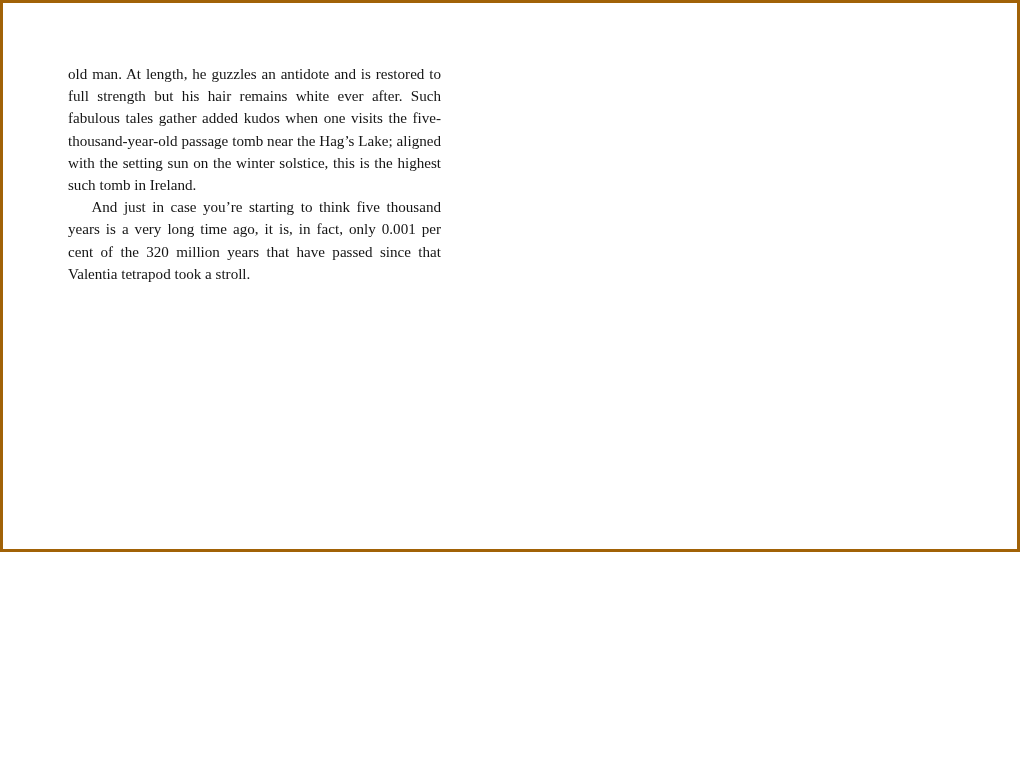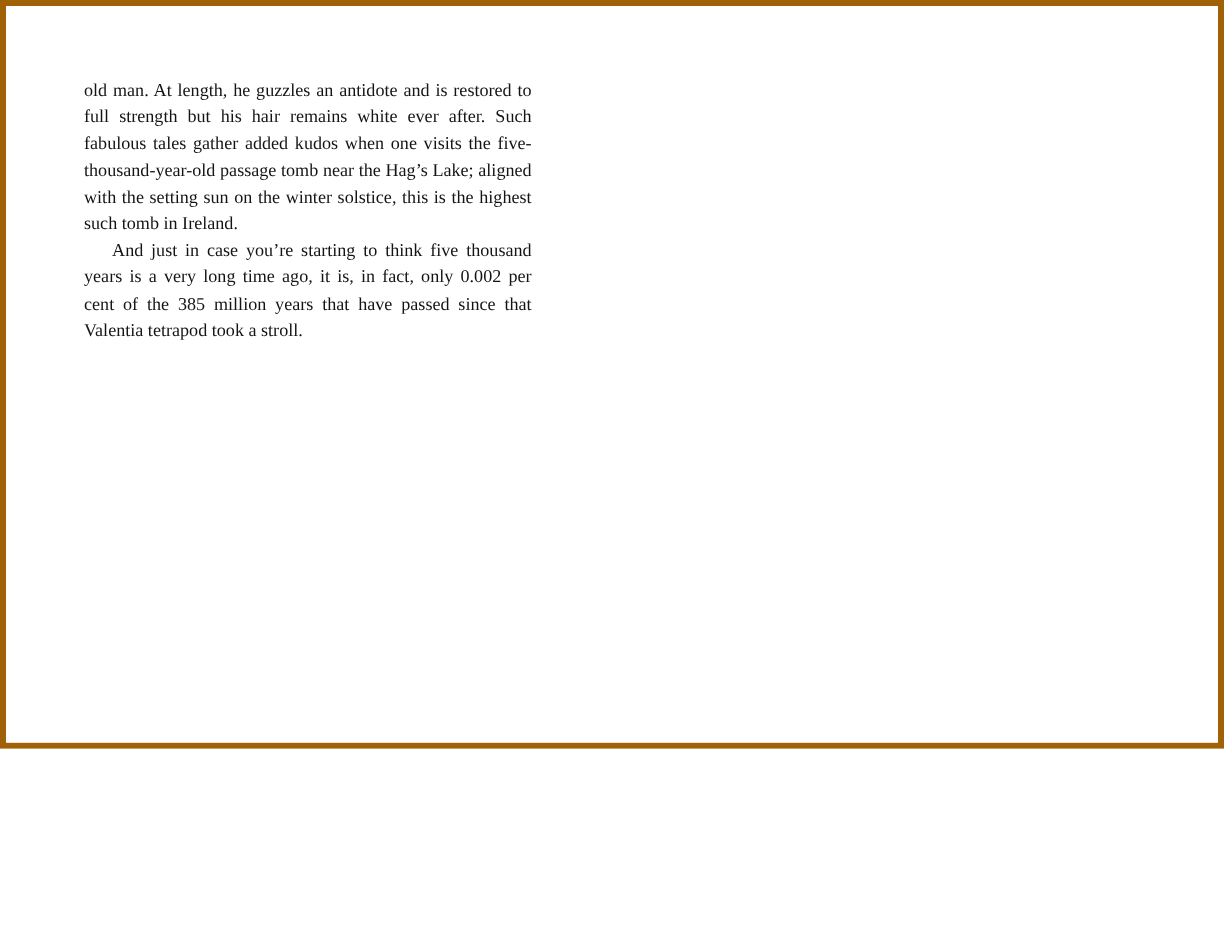--- a/index.html
+++ b/index.html
@@ -8,24 +8,24 @@
     background: #ffffff;
   }
   body {
     font-family: "Liberation Serif", "DejaVu Serif", serif;
     color: #111111;
   }
 
   .spread {
     position: relative;
     width: 1020px;
-    height: 624px;
+    height: 552px;
     background: #ffffff;
     box-sizing: border-box;
-    border: 5px solid #a16207;
+    border: 3px solid #a16207;
     overflow: hidden;
   }
 
   
   .page {
     position: absolute;
     top: 0;
     height: 783px;
     box-sizing: border-box;
   }
@@ -79,21 +79,21 @@
 </style>
 </head>
 <body>
 
 <div class="spread">
 
   <div class="page page-left">
 
     <div class="column column-left">
       <p>old man. At length, he guzzles an antidote and is restored to full strength but his hair remains white ever after. Such fabulous tales gather added kudos when one visits the five-thousand-year-old passage tomb near the Hag’s Lake; aligned with the setting sun on the winter solstice, this is the highest such tomb in Ireland.</p>
-      <p>And just in case you’re starting to think five thousand years is a very long time ago, it is, in fact, only 0.002 per cent of the 385 million years that have passed since that Valentia tetrapod took a stroll.</p>
+      <p>And just in case you’re starting to think five thousand years is a very long time ago, it is, in fact, only 0.001 per cent of the 320 million years that have passed since that Valentia tetrapod took a stroll.</p>
     </div>
 
     <div class="folio folio-left">
       <span class="folio-number">14</span><span class="folio-chapter">Chapter 6</span>
     </div>
 
   </div>
 
   <div class="page page-right">
 

